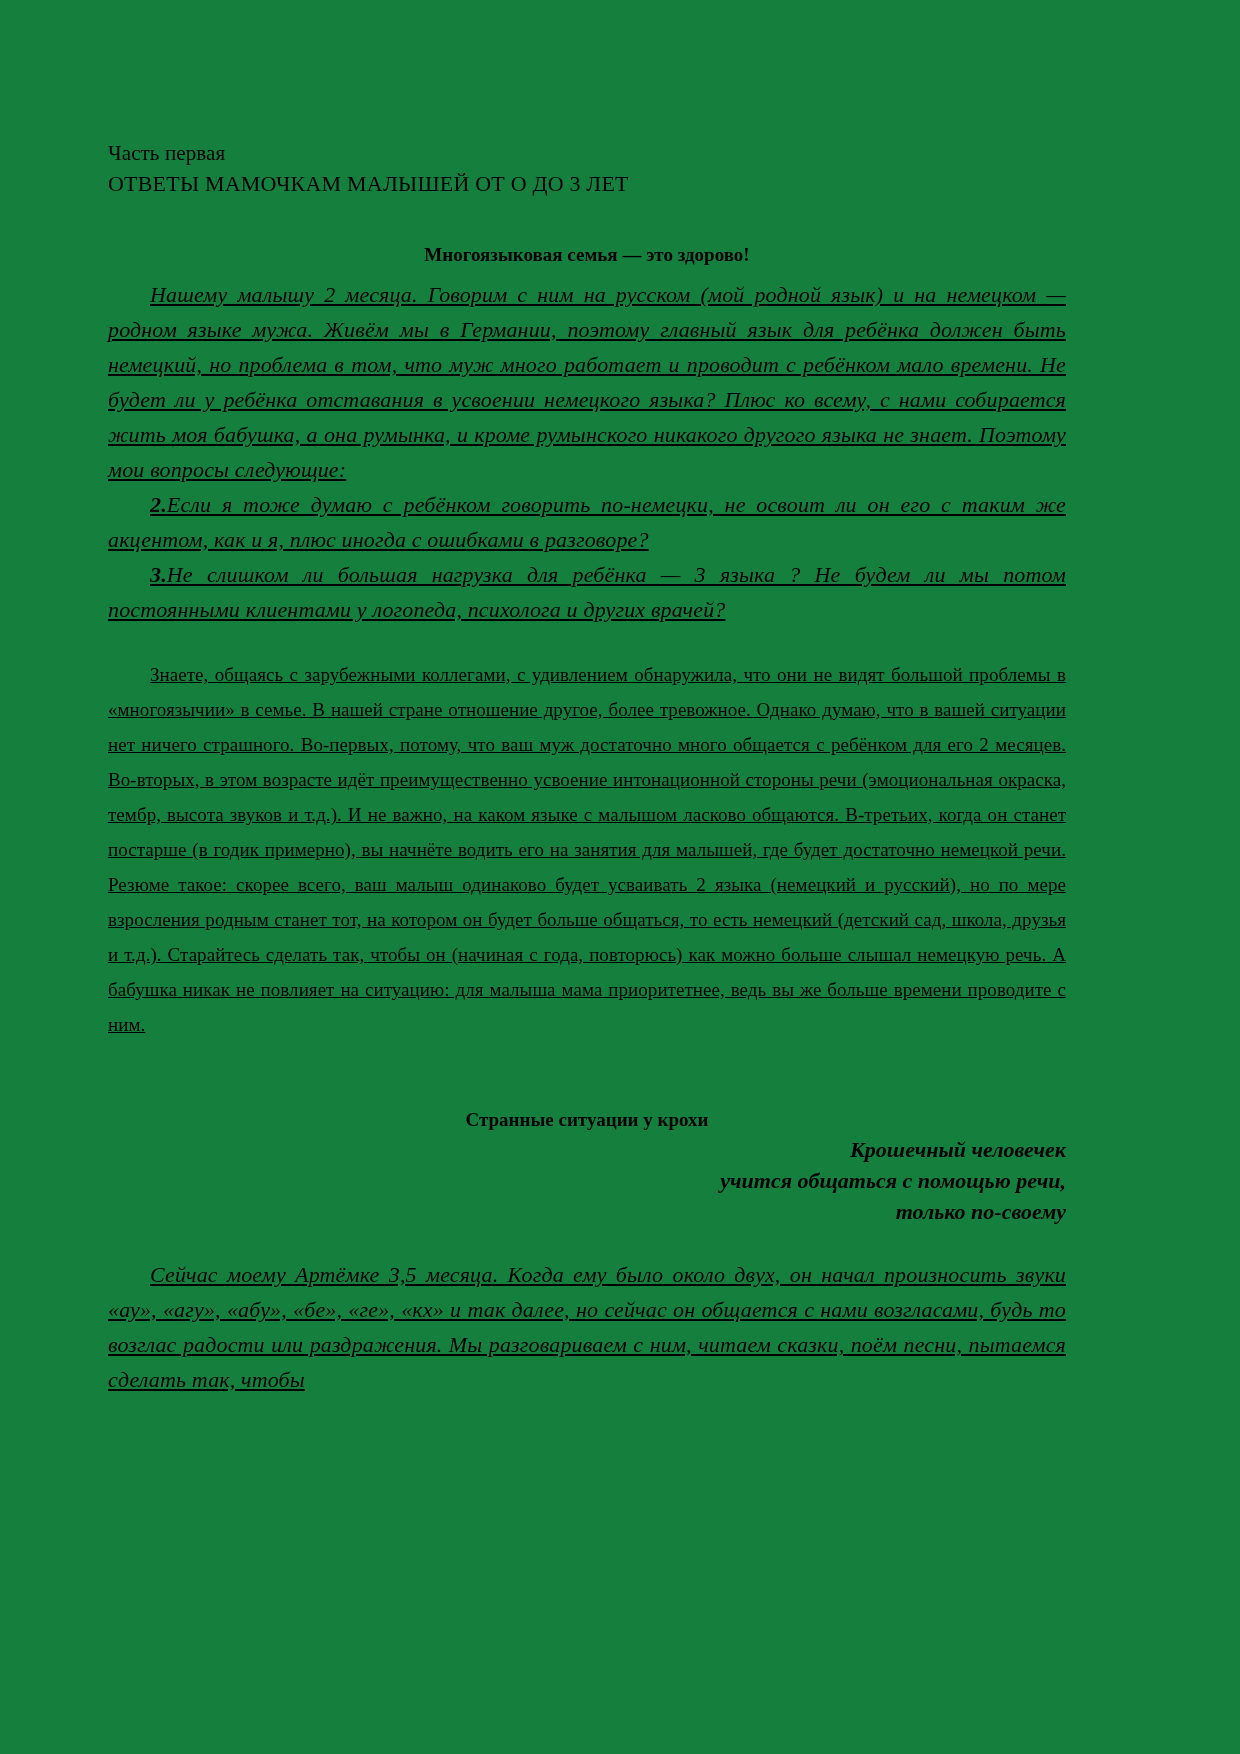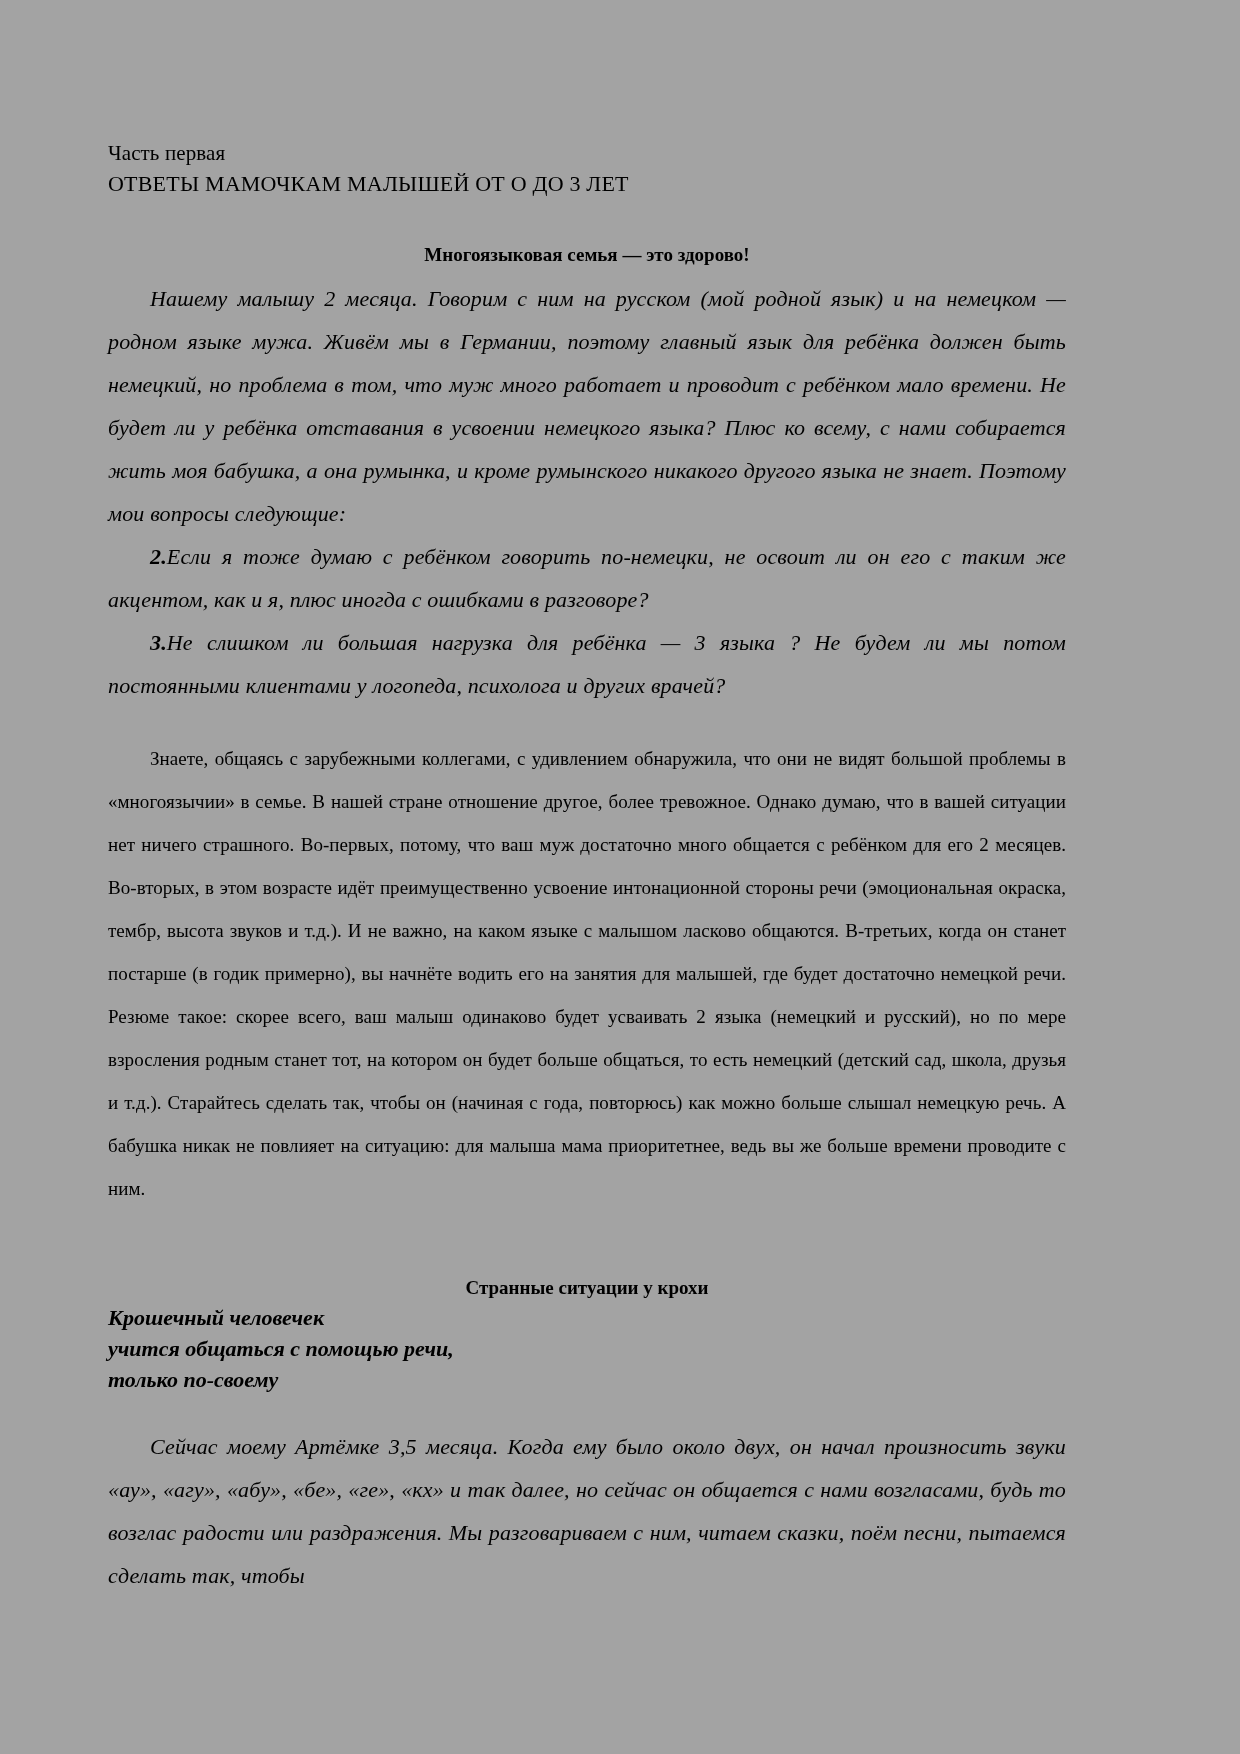--- a/index.html
+++ b/index.html
@@ -6,21 +6,21 @@
   html, body {
     margin: 0;
     padding: 0;
     background: #ffffff;
   }
   .page {
     position: relative;
     width: 1240px;
     height: 1754px;
     margin: 0 auto;
-    background: #a3a3a3;
+    background: #15803d;
     color: #000000;
     font-family: "Liberation Serif", "DejaVu Serif", serif;
     overflow: hidden;
   }
   .content {
     position: absolute;
     left: 108px;
     top: 138px;
     width: 958px;
   }
@@ -46,31 +46,32 @@
     font-size: 19px;
     line-height: 28px;
     text-align: center;
     margin-top: 42px;
   }
   .sub-heading {
     font-weight: bold;
     font-style: italic;
     font-size: 22px;
     line-height: 31px;
-    text-align: left;
+    text-align: right;
   }
 
   
   .para {
     text-align: justify;
     text-justify: inter-word;
     font-size: 21.5px;
-    line-height: 43px;
+    line-height: 35px;
     text-indent: 42px;
     hyphens: none;
+    text-decoration: underline;
   }
   .para.italic {
     font-style: italic;
     font-size: 22px;
     letter-spacing: 0.15px;
   }
   .para.roman {
     font-style: normal;
     font-size: 19px;
     letter-spacing: 0.05px;

